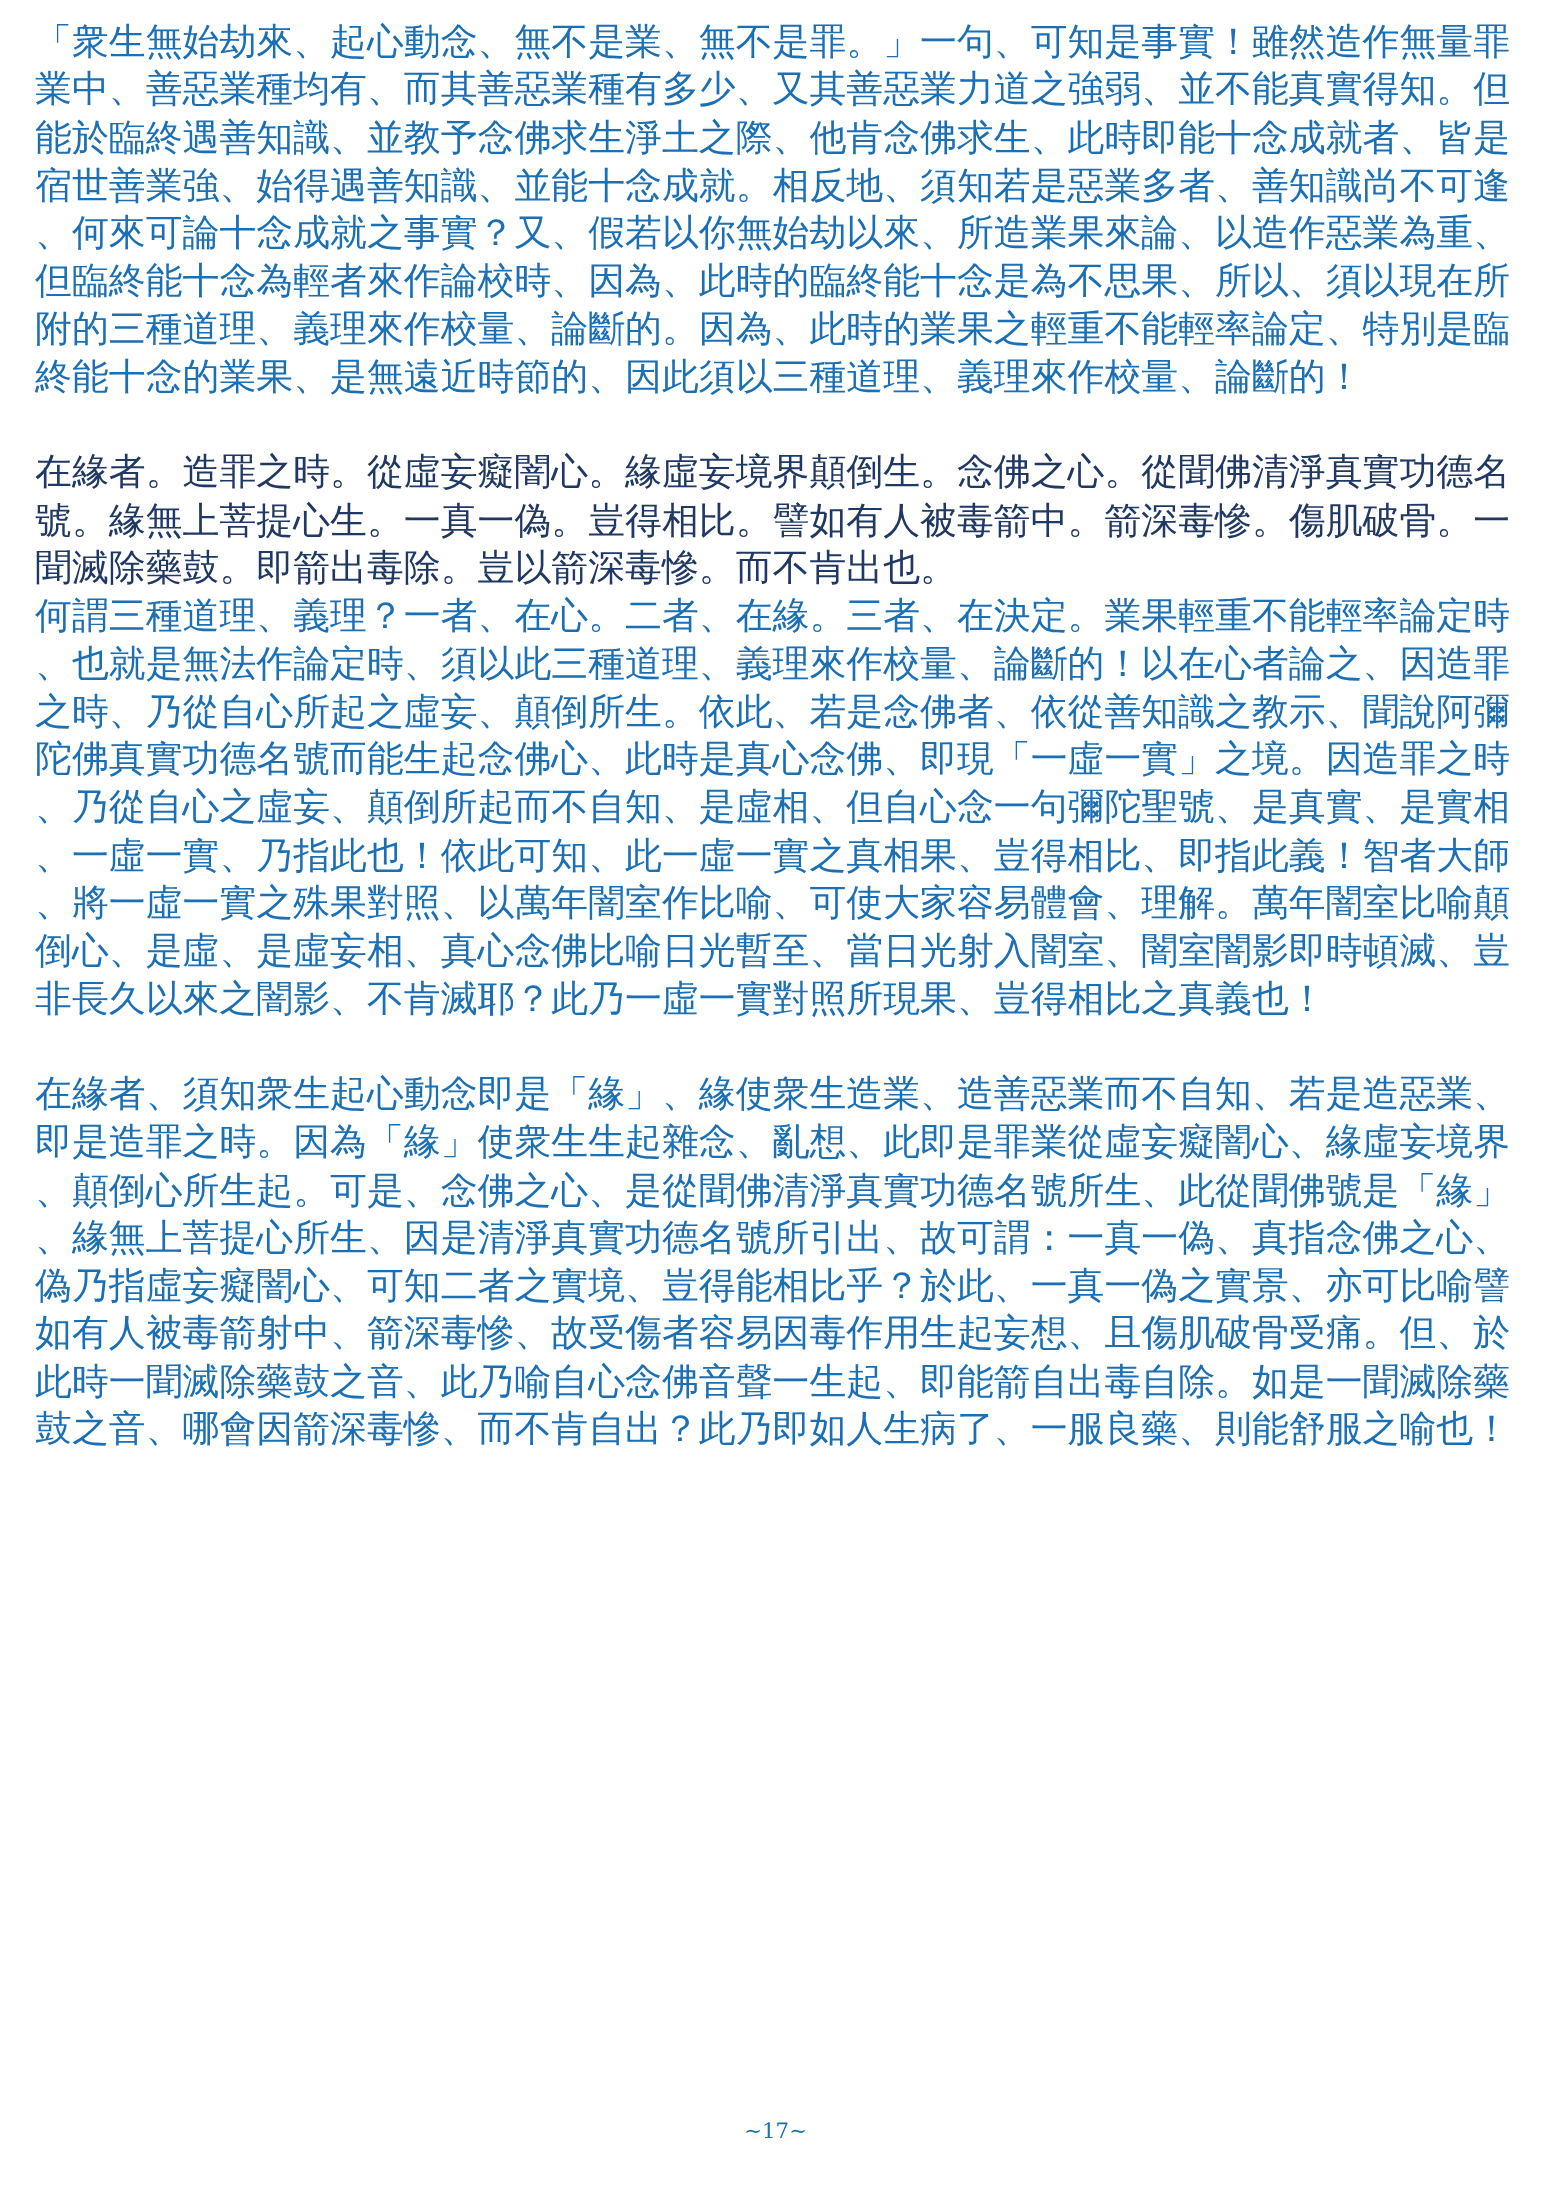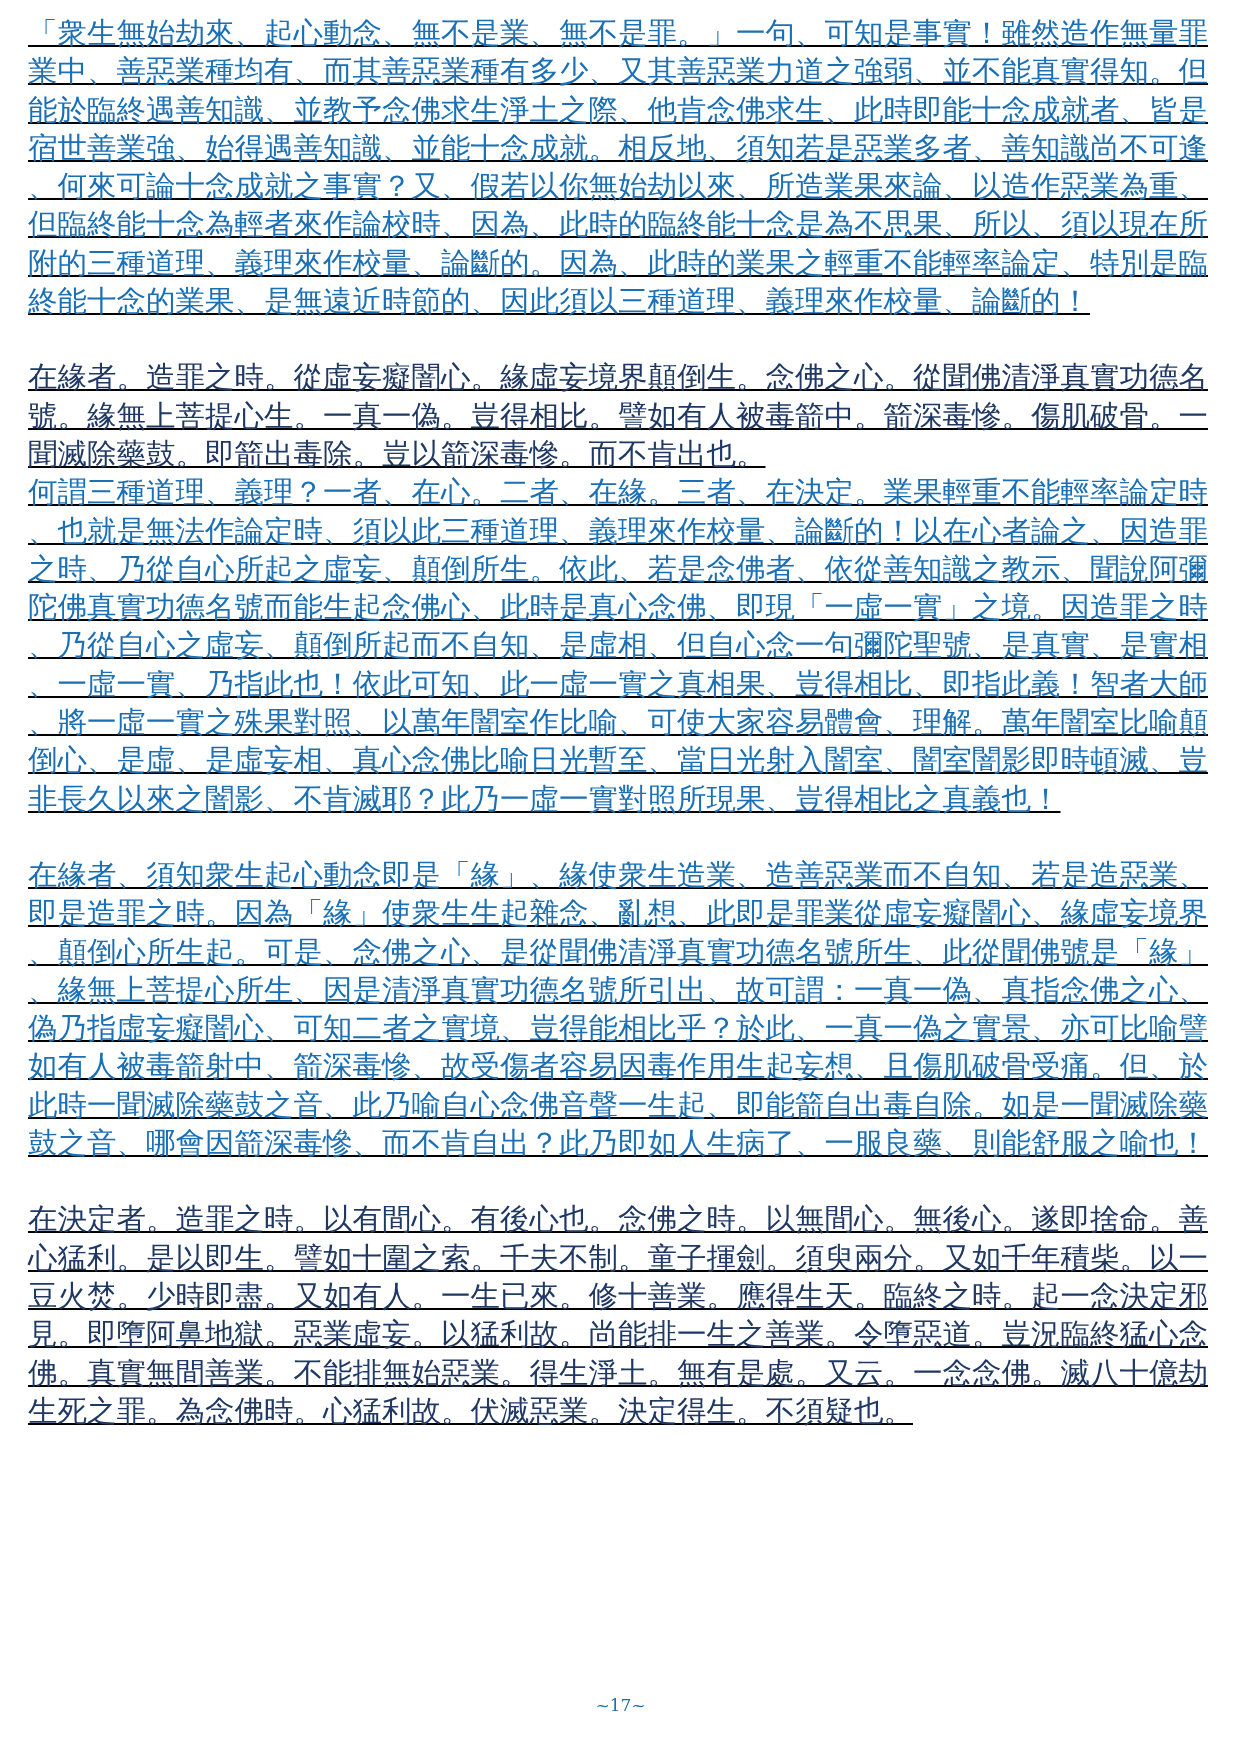--- a/index.html
+++ b/index.html
@@ -9,21 +9,20 @@
   }
   .page {
     position: relative;
     width: 1241px;
     height: 1755px;
     background: var(--page-bg, #ffffff);
     box-sizing: border-box;
     padding: 14px 28px 0 28px;
     overflow: hidden;
     font-family: "DejaVu Serif", "Liberation Serif", serif;
-    text-decoration: underline;
   }
   .para {
     margin: 0;
     font-size: 29.5px;
     line-height: 38.3px;
     text-align: left;
     line-break: anywhere;
     word-break: break-all;
     white-space: normal;
   }
@@ -47,18 +46,17 @@
 <div class="page">
 
   <p class="para body-blue gap-after">「衆生無始劫來、起心動念、無不是業、無不是罪。」一句、可知是事實！雖然造作無量罪業中、善惡業種均有、而其善惡業種有多少、又其善惡業力道之強弱、並不能真實得知。但能於臨終遇善知識、並教予念佛求生淨土之際、他肯念佛求生、此時即能十念成就者、皆是宿世善業強、始得遇善知識、並能十念成就。相反地、須知若是惡業多者、善知識尚不可逢、何來可論十念成就之事實？又、假若以你無始劫以來、所造業果來論、以造作惡業為重、但臨終能十念為輕者來作論校時、因為、此時的臨終能十念是為不思果、所以、須以現在所附的三種道理、義理來作校量、論斷的。因為、此時的業果之輕重不能輕率論定、特別是臨終能十念的業果、是無遠近時節的、因此須以三種道理、義理來作校量、論斷的！</p>
 
   <p class="para quote-navy">在緣者。造罪之時。從虛妄癡闇心。緣虛妄境界顛倒生。念佛之心。從聞佛清淨真實功德名號。緣無上菩提心生。一真一偽。豈得相比。譬如有人被毒箭中。箭深毒慘。傷肌破骨。一聞滅除藥鼓。即箭出毒除。豈以箭深毒慘。而不肯出也。</p>
 
   <p class="para body-blue gap-after">何謂三種道理、義理？一者、在心。二者、在緣。三者、在決定。業果輕重不能輕率論定時、也就是無法作論定時、須以此三種道理、義理來作校量、論斷的！以在心者論之、因造罪之時、乃從自心所起之虛妄、顛倒所生。依此、若是念佛者、依從善知識之教示、聞說阿彌陀佛真實功德名號而能生起念佛心、此時是真心念佛、即現「一虛一實」之境。因造罪之時、乃從自心之虛妄、顛倒所起而不自知、是虛相、但自心念一句彌陀聖號、是真實、是實相、一虛一實、乃指此也！依此可知、此一虛一實之真相果、豈得相比、即指此義！智者大師、將一虛一實之殊果對照、以萬年闇室作比喻、可使大家容易體會、理解。萬年闇室比喻顛倒心、是虛、是虛妄相、真心念佛比喻日光暫至、當日光射入闇室、闇室闇影即時頓滅、豈非長久以來之闇影、不肯滅耶？此乃一虛一實對照所現果、豈得相比之真義也！</p>
 
   <p class="para body-blue gap-after">在緣者、須知衆生起心動念即是「緣」、緣使衆生造業、造善惡業而不自知、若是造惡業、即是造罪之時。因為「緣」使衆生生起雜念、亂想、此即是罪業從虛妄癡闇心、緣虛妄境界、顛倒心所生起。可是、念佛之心、是從聞佛清淨真實功德名號所生、此從聞佛號是「緣」、緣無上菩提心所生、因是清淨真實功德名號所引出、故可謂：一真一偽、真指念佛之心、偽乃指虛妄癡闇心、可知二者之實境、豈得能相比乎？於此、一真一偽之實景、亦可比喻譬如有人被毒箭射中、箭深毒慘、故受傷者容易因毒作用生起妄想、且傷肌破骨受痛。但、於此時一聞滅除藥鼓之音、此乃喻自心念佛音聲一生起、即能箭自出毒自除。如是一聞滅除藥鼓之音、哪會因箭深毒慘、而不肯自出？此乃即如人生病了、一服良藥、則能舒服之喻也！</p>
 
-  <p class="para quote-navy">在決定者。造罪之時。以有間心。有後心也。念佛之時。以無間心。無後心。遂即捨命。善心猛利。是以即生。譬如十圍之索。千夫不制。童子揮劍。須臾兩分。又如千年積柴。以一豆火焚。少時即盡。又如有人。一生已來。修十善業。應得生天。臨終之時。起一念決定邪見。即墮阿鼻地獄。惡業虛妄。以猛利故。尚能排一生之善業。令墮惡道。豈況臨終猛心念佛。真實無間善業。不能排無始惡業。得生淨土。無有是處。又云。一念念佛。滅八十億劫生死之罪。為念佛時。心猛利故。伏滅惡業。決定得生。不須疑也。</p>
 
 
   <div class="page-number">~17~</div>
 
 </div>
 
 </body></html>

